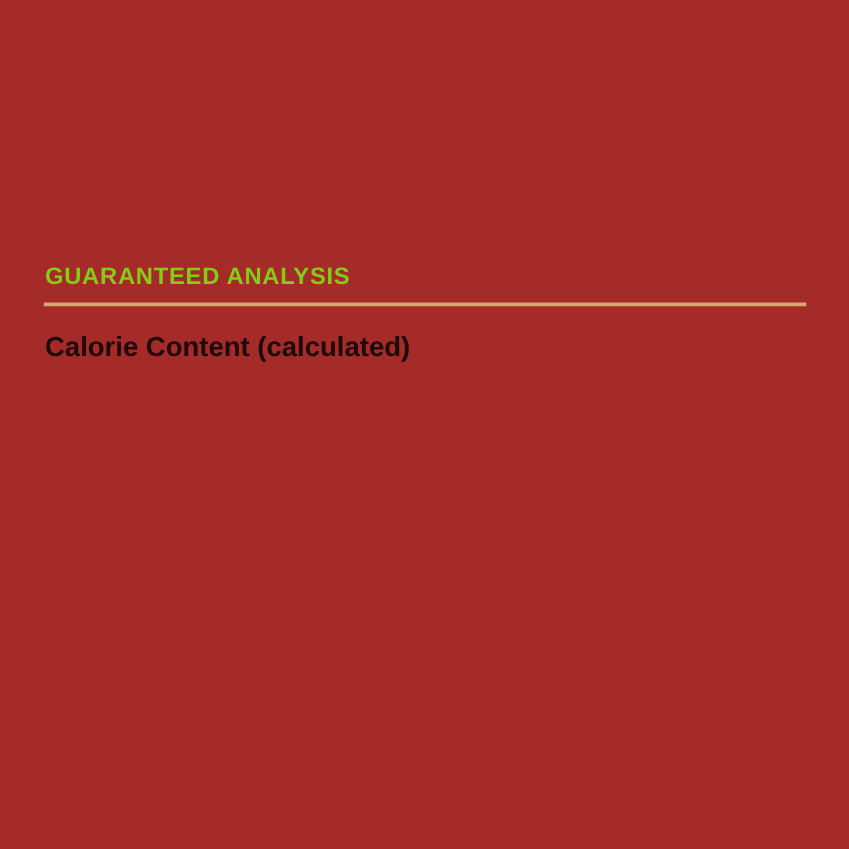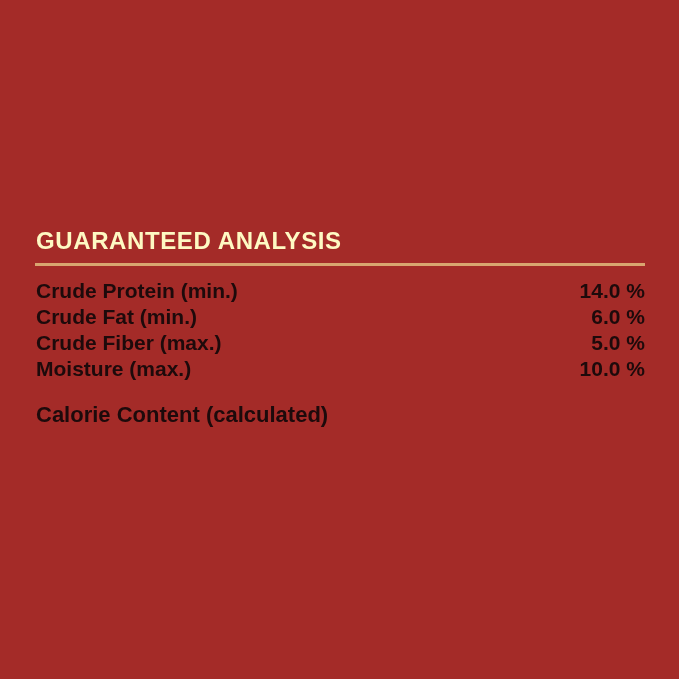--- a/index.html
+++ b/index.html
@@ -17,29 +17,29 @@
   }
 
   .panel {
     position: absolute;
     left: 35px;
     top: 212px;
     width: 610px;
   }
 
   .panel-heading {
-    color: #fef9c3;
+    color: #84cc16;
     font-family: "Liberation Sans", sans-serif;
-    font-size: 24px;
+    font-size: 19px;
     font-weight: bold;
     letter-spacing: 0.6px;
     line-height: 1.05;
     text-transform: uppercase;
     white-space: nowrap;
-    margin: 16px 0 0 1px;
+    margin: 0 0 0 1px;
   }
 
   .panel-rule {
     margin-top: 10px;
     width: 610px;
     height: 3px;
     background: #d9a670;
   }
 
   .analysis-table {
@@ -89,38 +89,18 @@
 </style>
 </head>
 <body>
 
 <div class="panel">
 
   <div class="panel-heading">GUARANTEED ANALYSIS</div>
 
   <div class="panel-rule"></div>
 
-  <table class="analysis-table">
-    <tbody>
-      <tr>
-        <td class="nutrient-label">Crude Protein (min.)</td>
-        <td class="nutrient-value">14.0 %</td>
-      </tr>
-      <tr>
-        <td class="nutrient-label">Crude Fat (min.)</td>
-        <td class="nutrient-value">6.0 %</td>
-      </tr>
-      <tr>
-        <td class="nutrient-label">Crude Fiber (max.)</td>
-        <td class="nutrient-value">5.0 %</td>
-      </tr>
-      <tr>
-        <td class="nutrient-label">Moisture (max.)</td>
-        <td class="nutrient-value">10.0 %</td>
-      </tr>
-    </tbody>
-  </table>
 
   <div class="calorie-block">
     <div class="calorie-line">Calorie Content (calculated)</div>
   </div>
 
 </div>
 
 </body></html>

